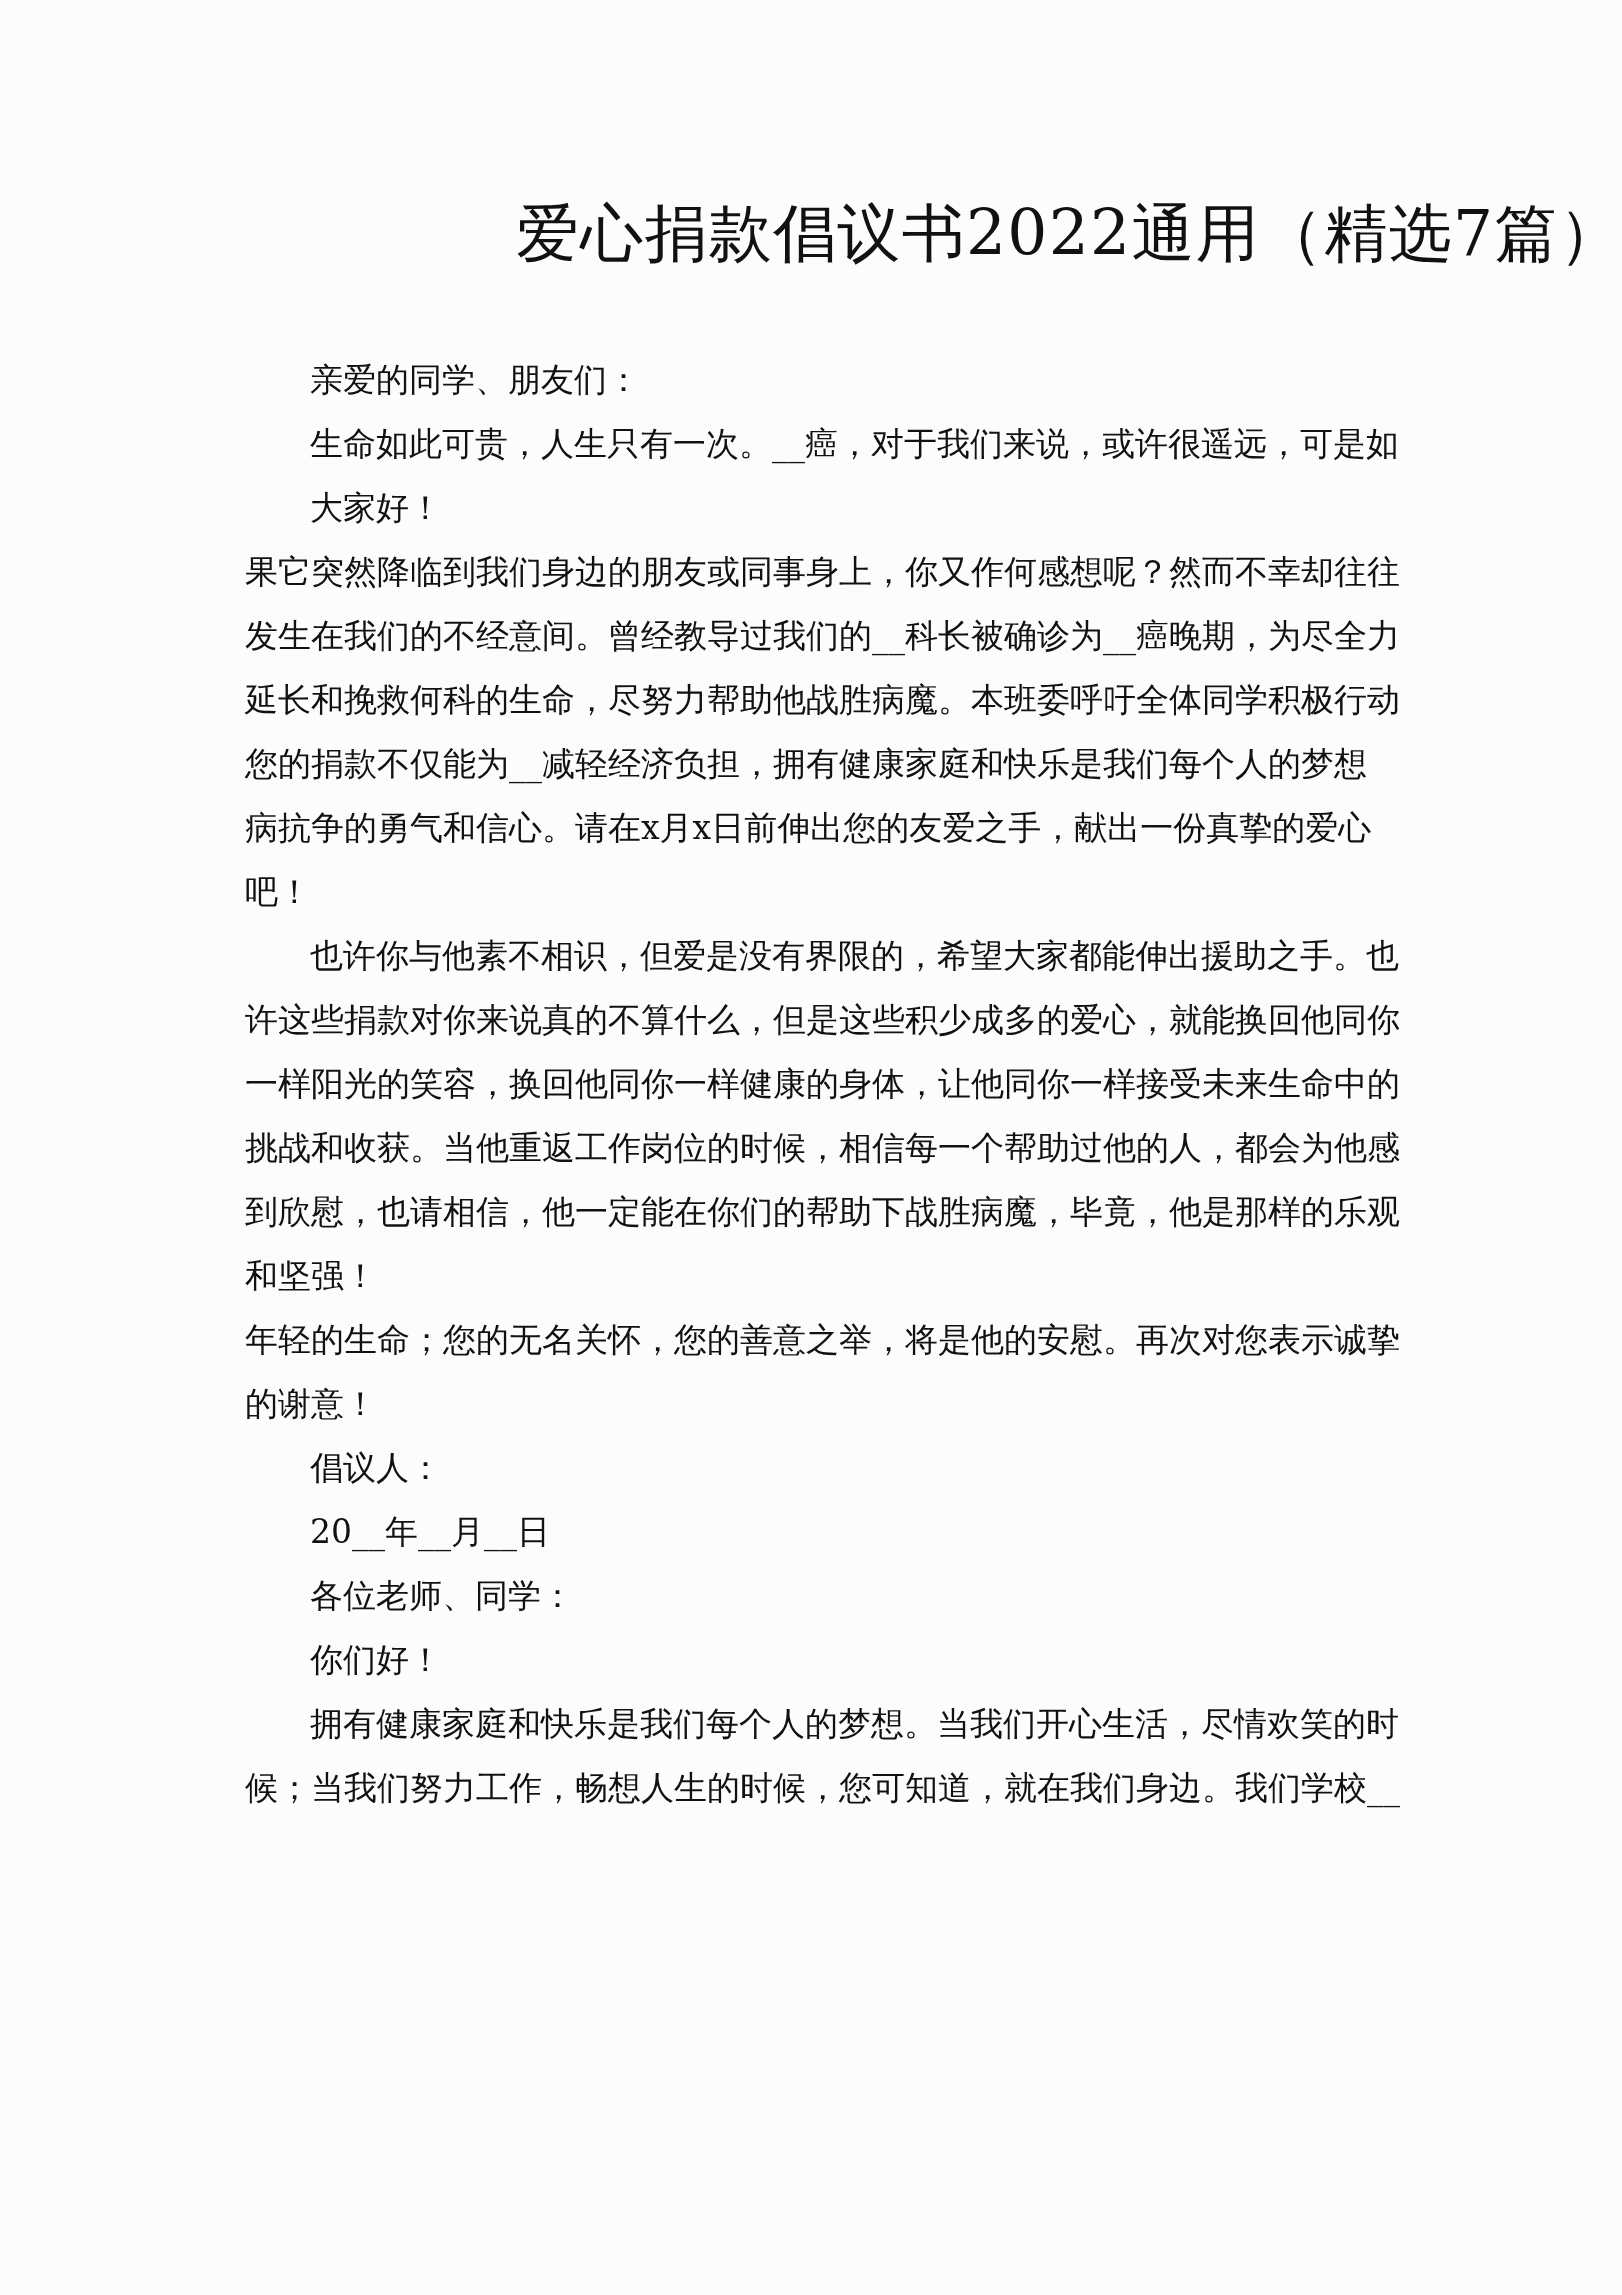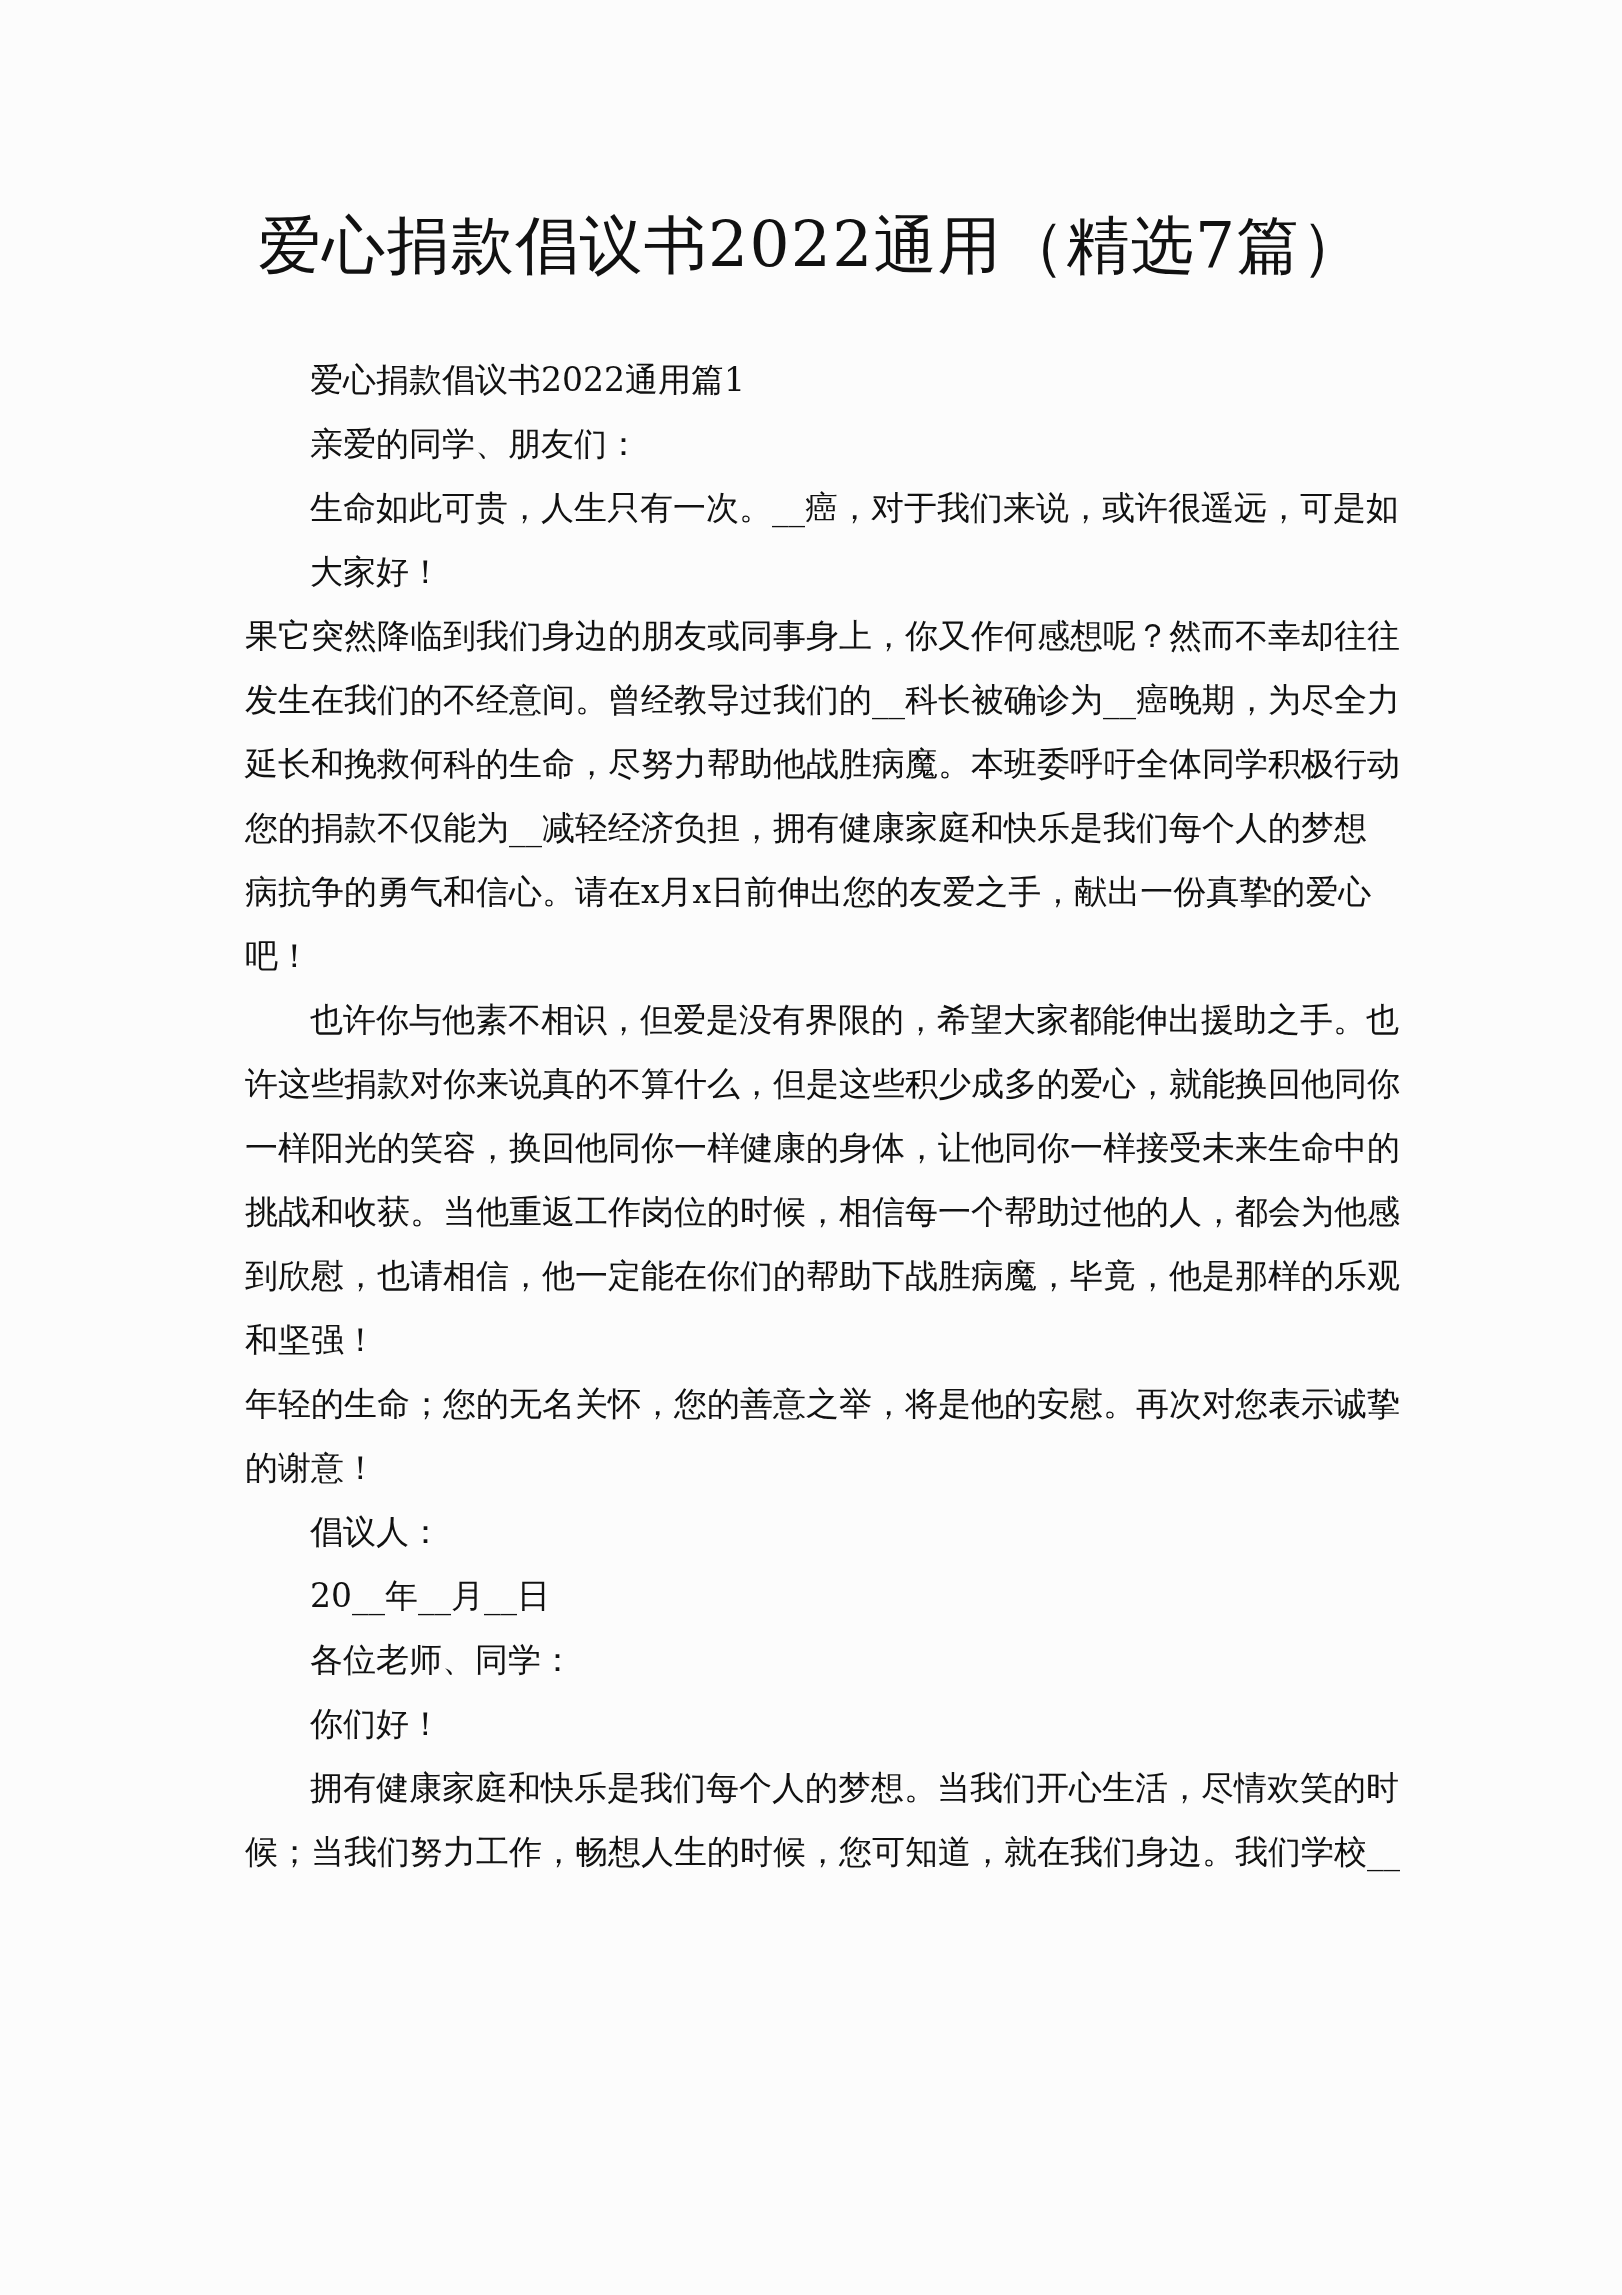--- a/index.html
+++ b/index.html
@@ -20,26 +20,25 @@
       left: 0;
       top: 0;
       width: 1623px;
       height: 2295px;
     }
     .doc-title {
       position: absolute;
       left: 0;
       width: 1623px;
       top: 191px;
-      text-align: center;
+      text-align: right;
       font-size: 63px;
       line-height: 85px;
       letter-spacing: 1.3px;
       white-space: nowrap;
-      margin-top: 12px;
     }
     .body {
       position: absolute;
       left: 245px;
       top: 348px;
       width: 1152px;
     }
     .line {
       font-size: 33px;
       line-height: 64px;
@@ -51,21 +50,20 @@
       padding-left: 65px;
     }
   </style>
 </head>
 <body>
 
 <div class="page">
   <div class="doc-title">爱心捐款倡议书2022通用（精选7篇）</div>
 
   <div class="body">
-    <div class="line indent">爱心捐款倡议书2022通用篇1</div>
     <div class="line indent">亲爱的同学、朋友们：</div>
     <div class="line indent">生命如此可贵，人生只有一次。__癌，对于我们来说，或许很遥远，可是如</div>
     <div class="line indent">大家好！</div>
     <div class="line">果它突然降临到我们身边的朋友或同事身上，你又作何感想呢？然而不幸却往往</div>
     <div class="line">发生在我们的不经意间。曾经教导过我们的__科长被确诊为__癌晚期，为尽全力</div>
     <div class="line">延长和挽救何科的生命，尽努力帮助他战胜病魔。本班委呼吁全体同学积极行动</div>
     <div class="line">您的捐款不仅能为__减轻经济负担，拥有健康家庭和快乐是我们每个人的梦想</div>
     <div class="line">病抗争的勇气和信心。请在x月x日前伸出您的友爱之手，献出一份真挚的爱心</div>
     <div class="line">吧！</div>
     <div class="line indent">也许你与他素不相识，但爱是没有界限的，希望大家都能伸出援助之手。也</div>

